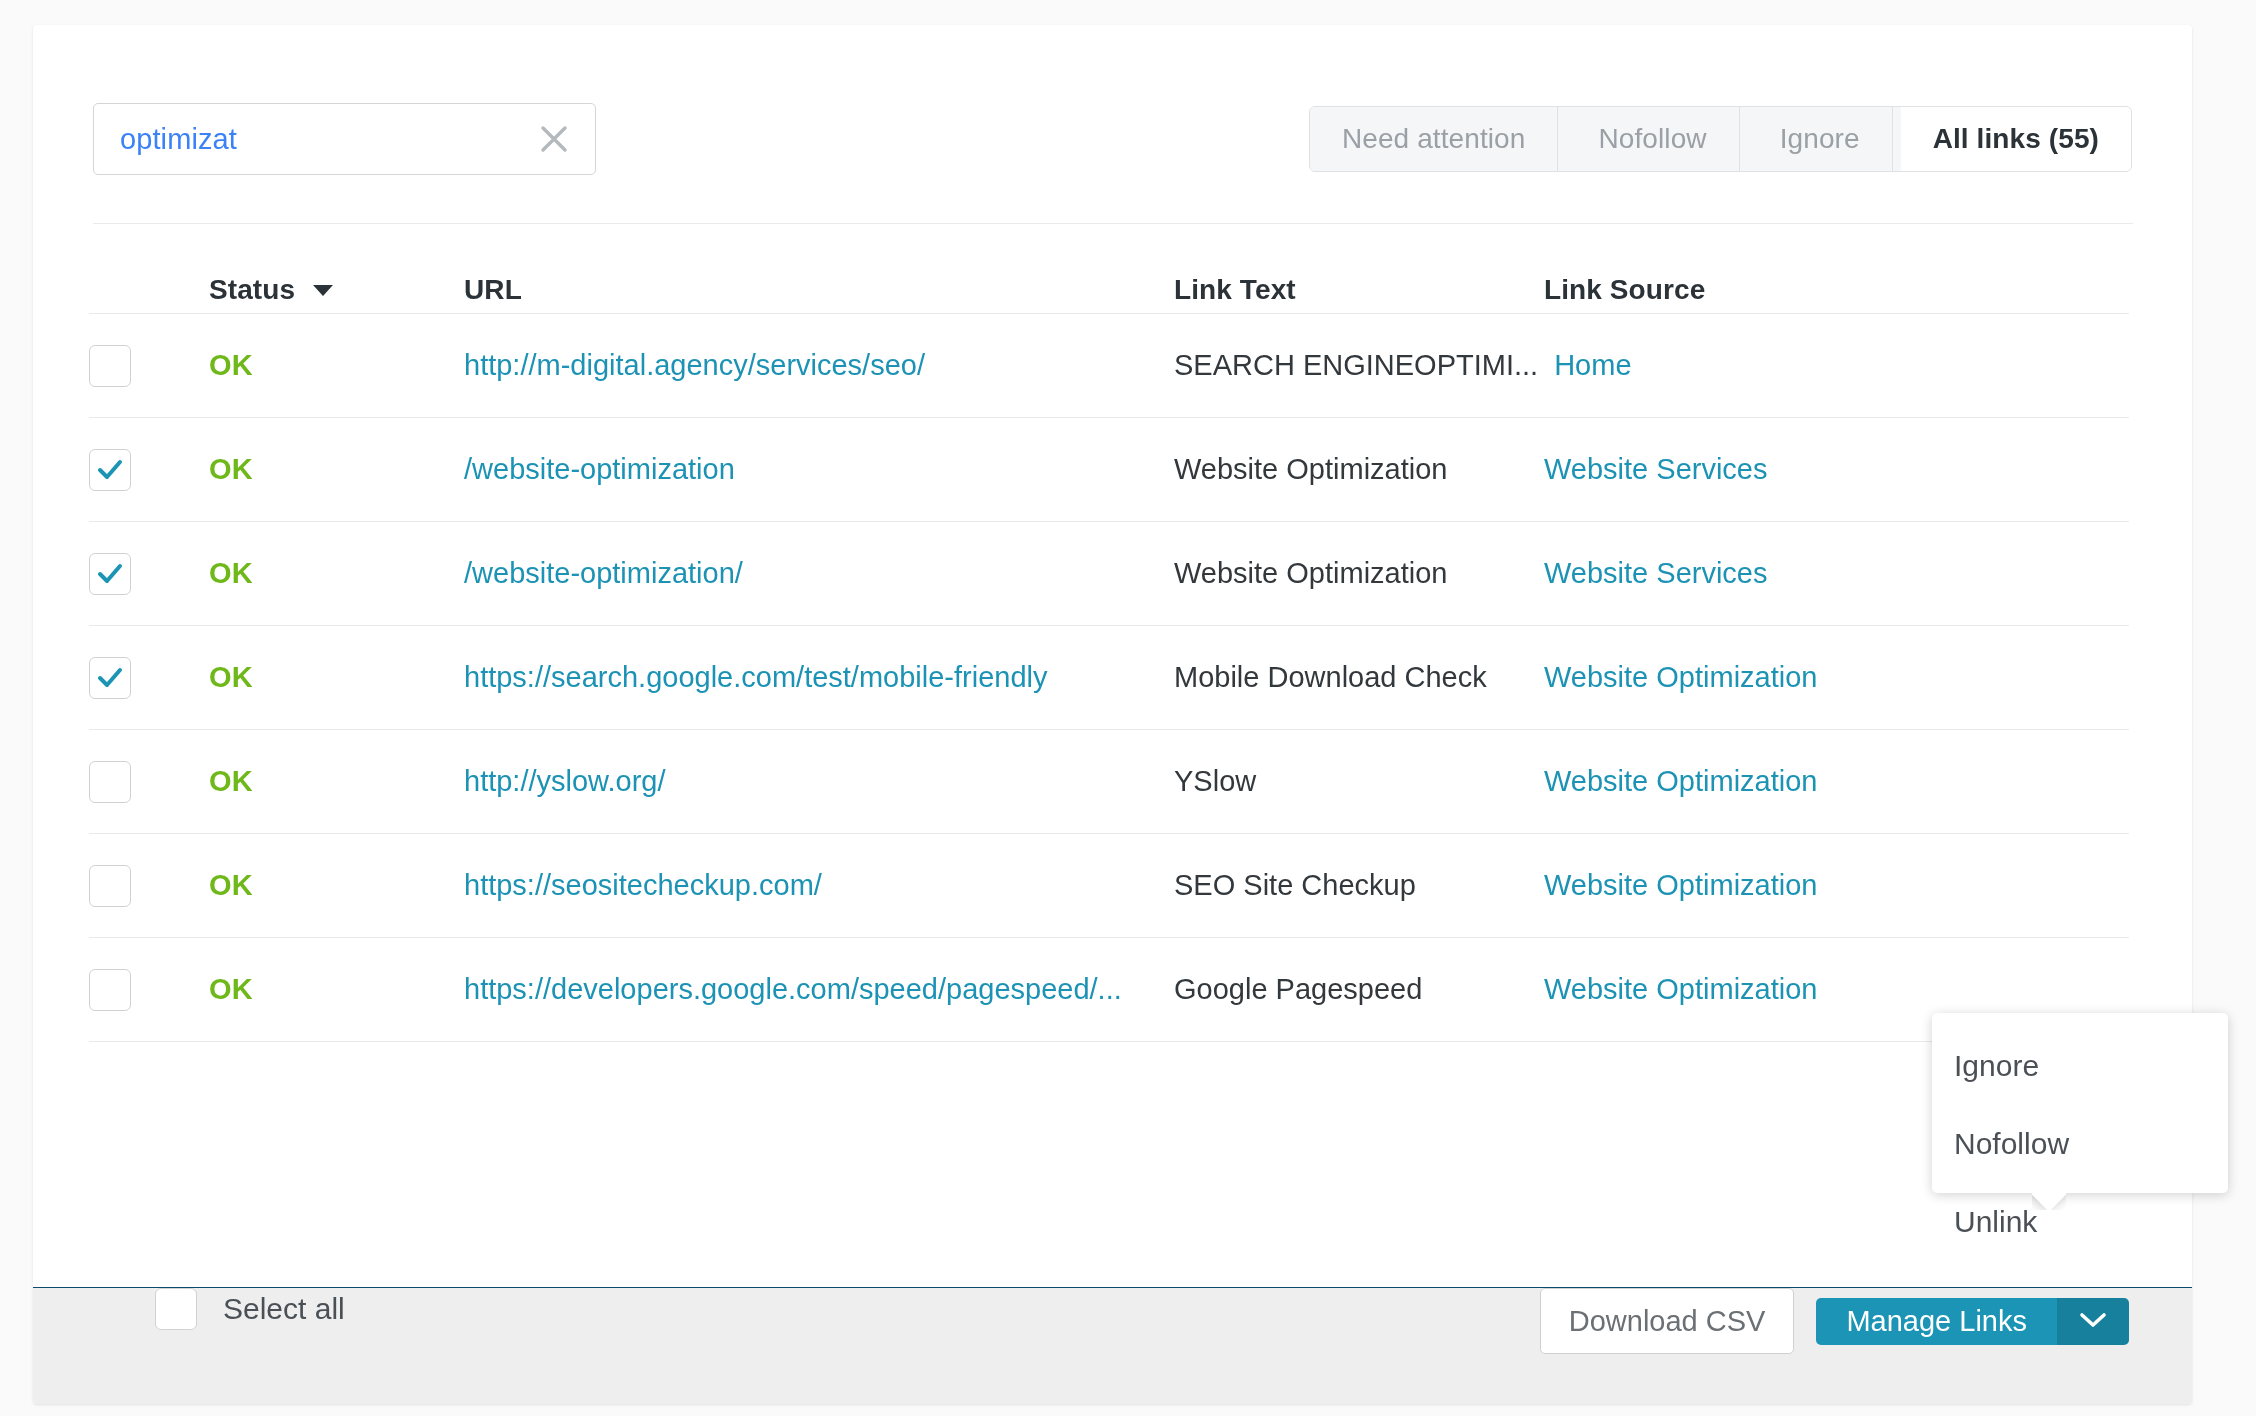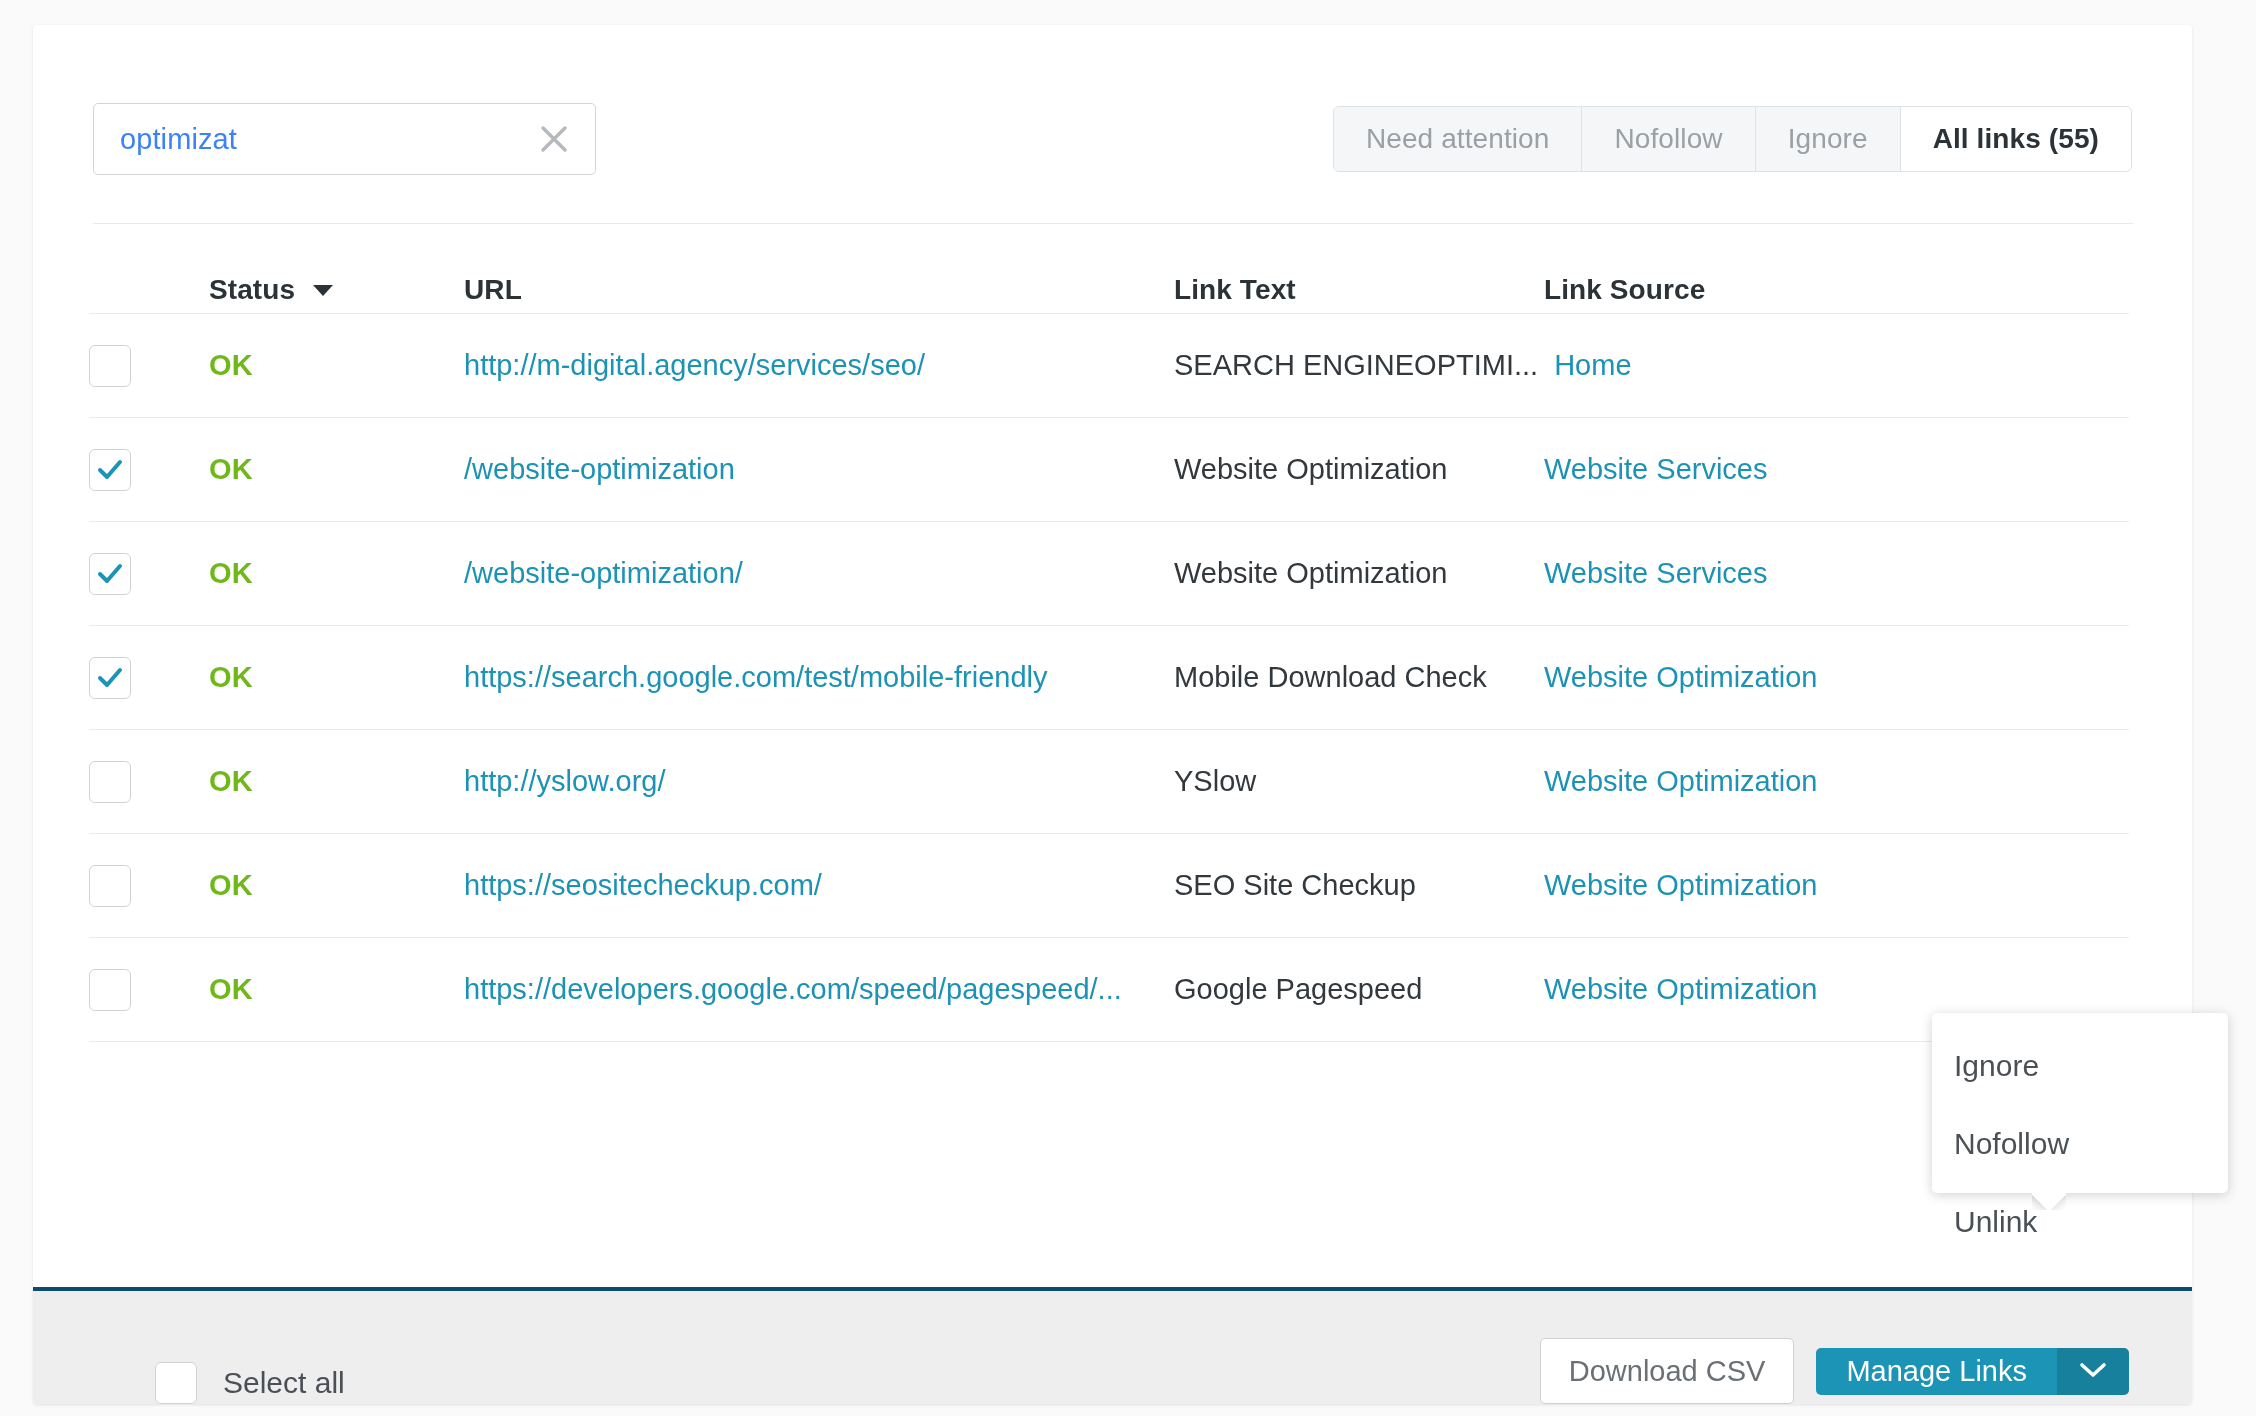--- a/index.html
+++ b/index.html
@@ -82,20 +82,21 @@
   .tabs {
     position: absolute;
     right: 60px;
     top: 81px;
     display: flex;
     height: 66px;
     border: 1px solid #dfe2e4;
     border-radius: 6px;
     background: #f5f6f7;
     overflow: hidden;
+    gap: 8px;
   }
   .tab {
     display: flex;
     align-items: center;
     justify-content: center;
     padding: 0 32px;
     font-size: 28px;
     color: #9aa0a5;
     background: #f5f6f7;
     border-right: 1px solid #dfe2e4;
@@ -247,23 +248,23 @@
   }
 
   
   .footer {
     position: absolute;
     left: 0;
     bottom: 0;
     width: 100%;
     height: 117px;
     background: #eeeeee;
-    border-top: 4px solid #0c4a6e;
-    display: flex;
-    align-items: flex-end;
+    border-top: 1px solid #0c4a6e;
+    display: flex;
+    align-items: flex-start;
     border-bottom-left-radius: 4px;
     border-bottom-right-radius: 4px;
   }
   .footer-left {
     display: flex;
     align-items: center;
     margin-left: 122px;
   }
   .footer-left .cb { margin-right: 26px; }
   .select-all-label {

